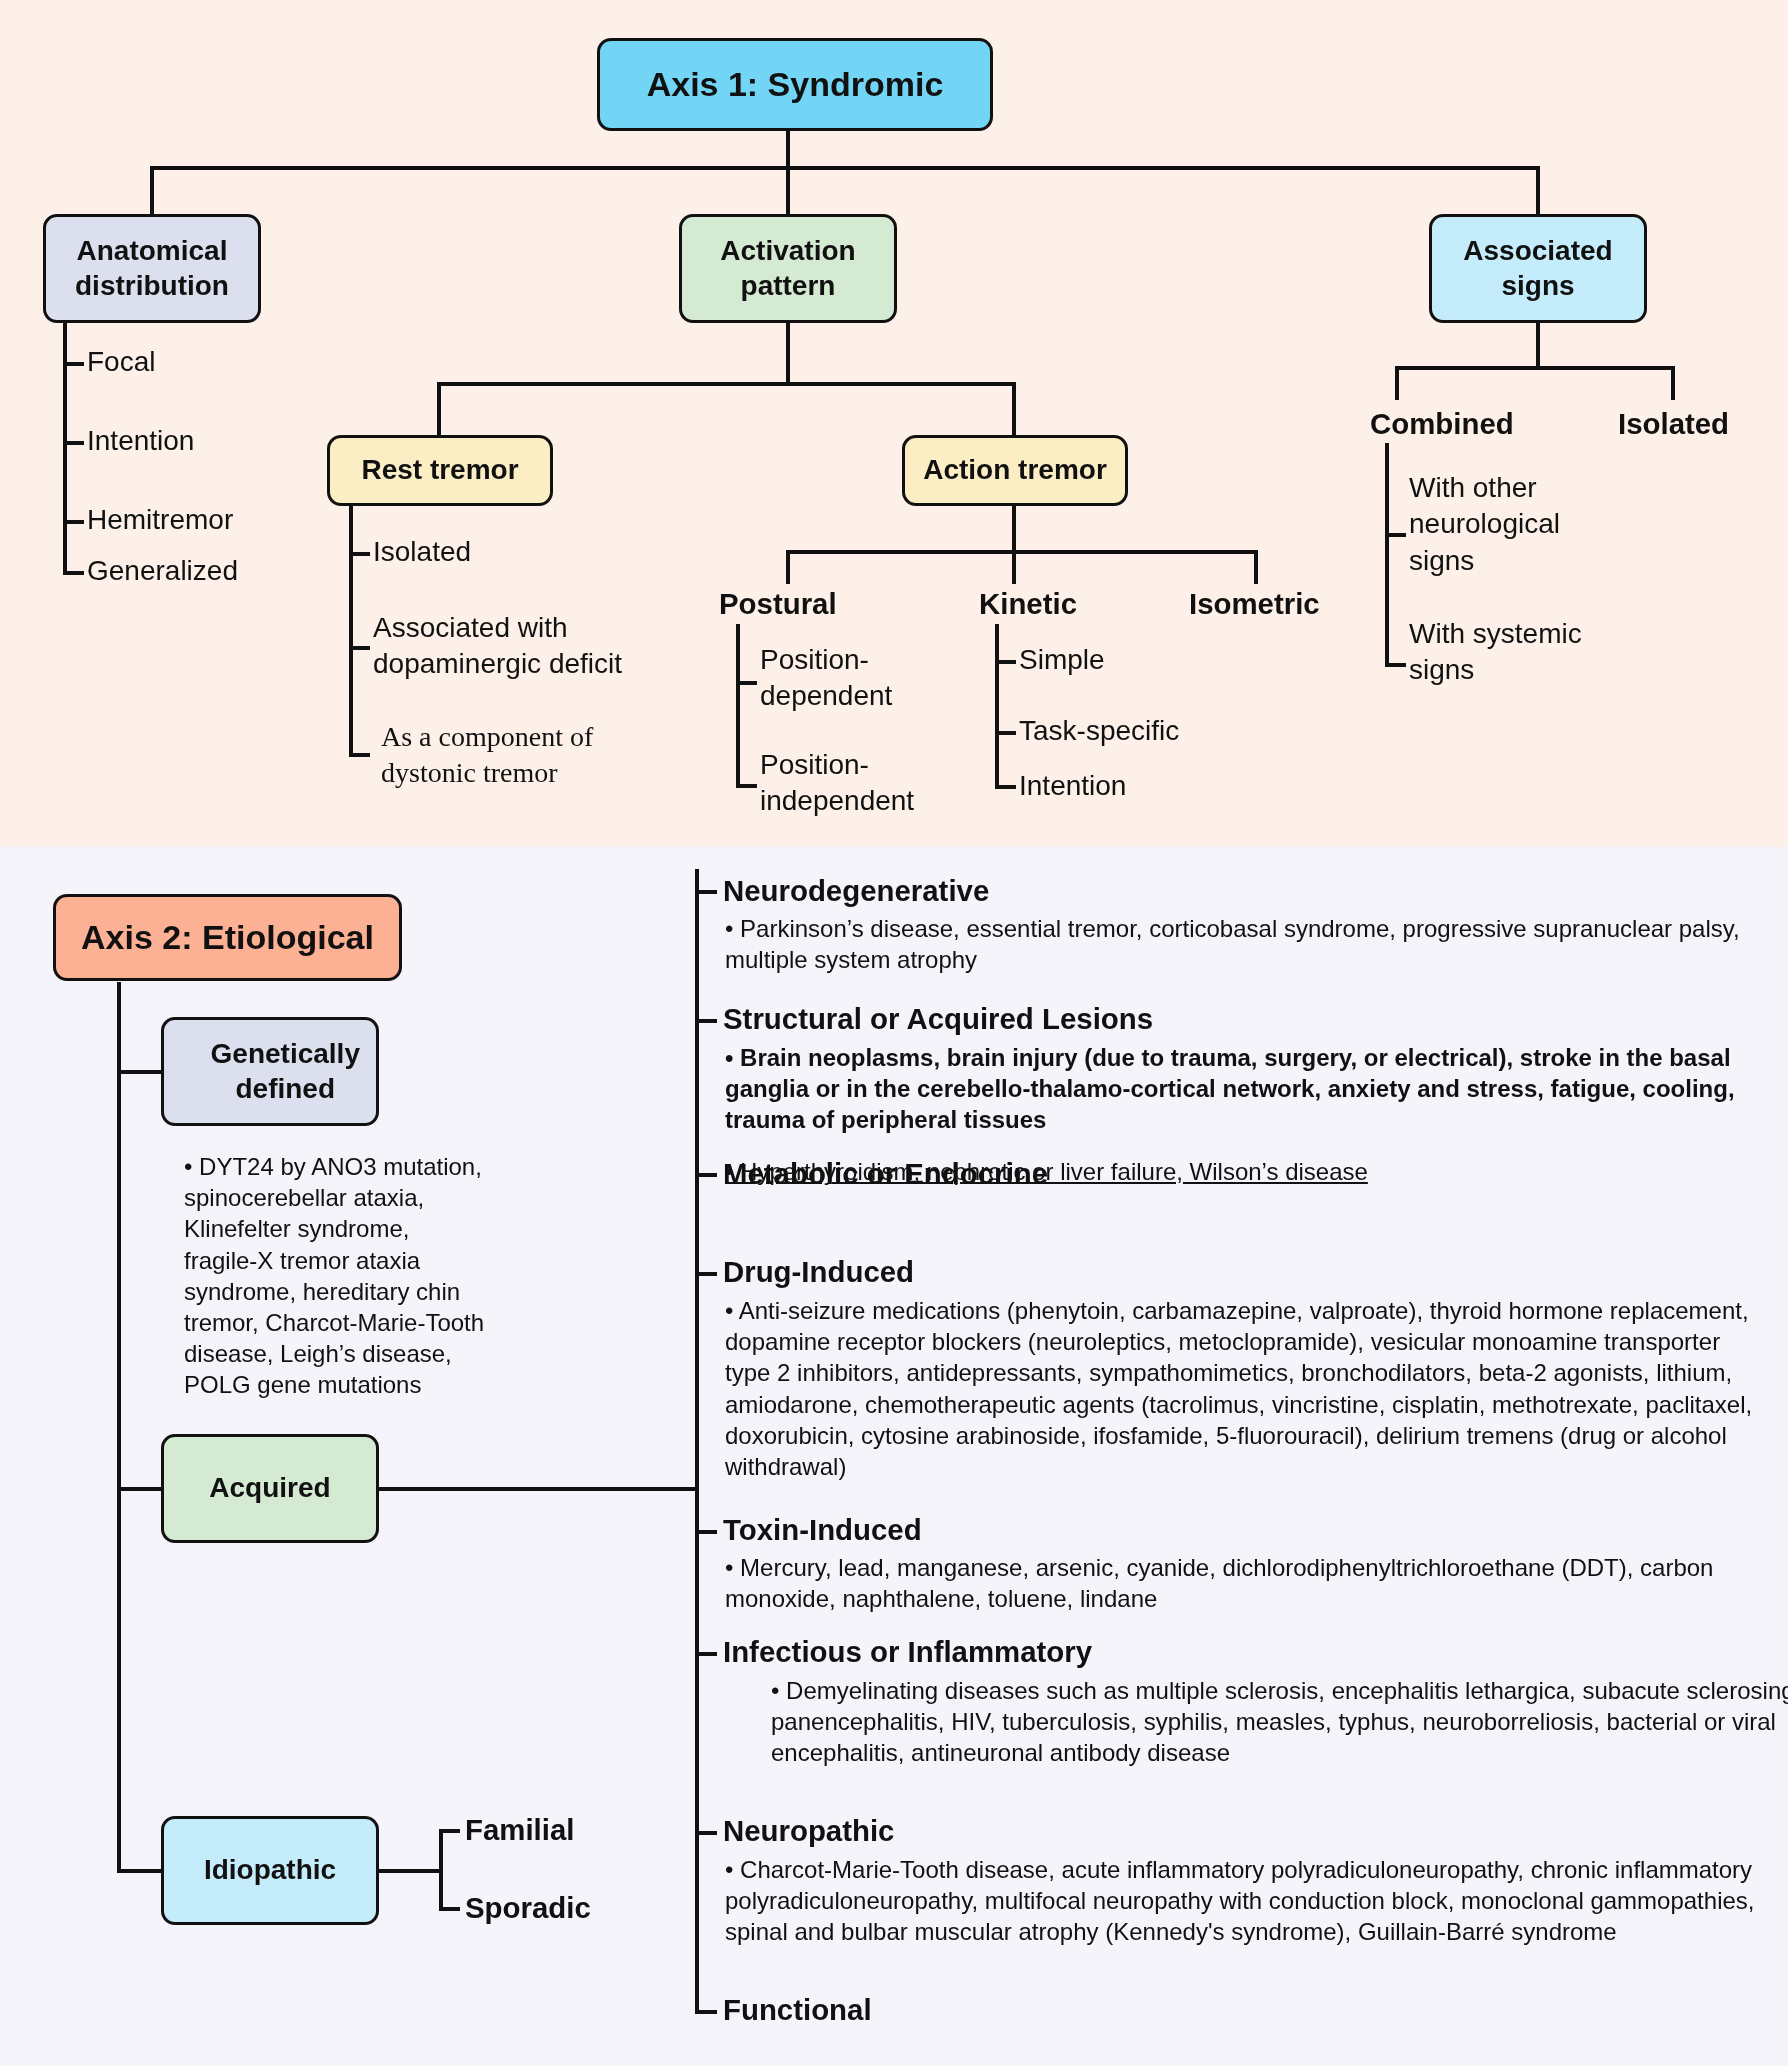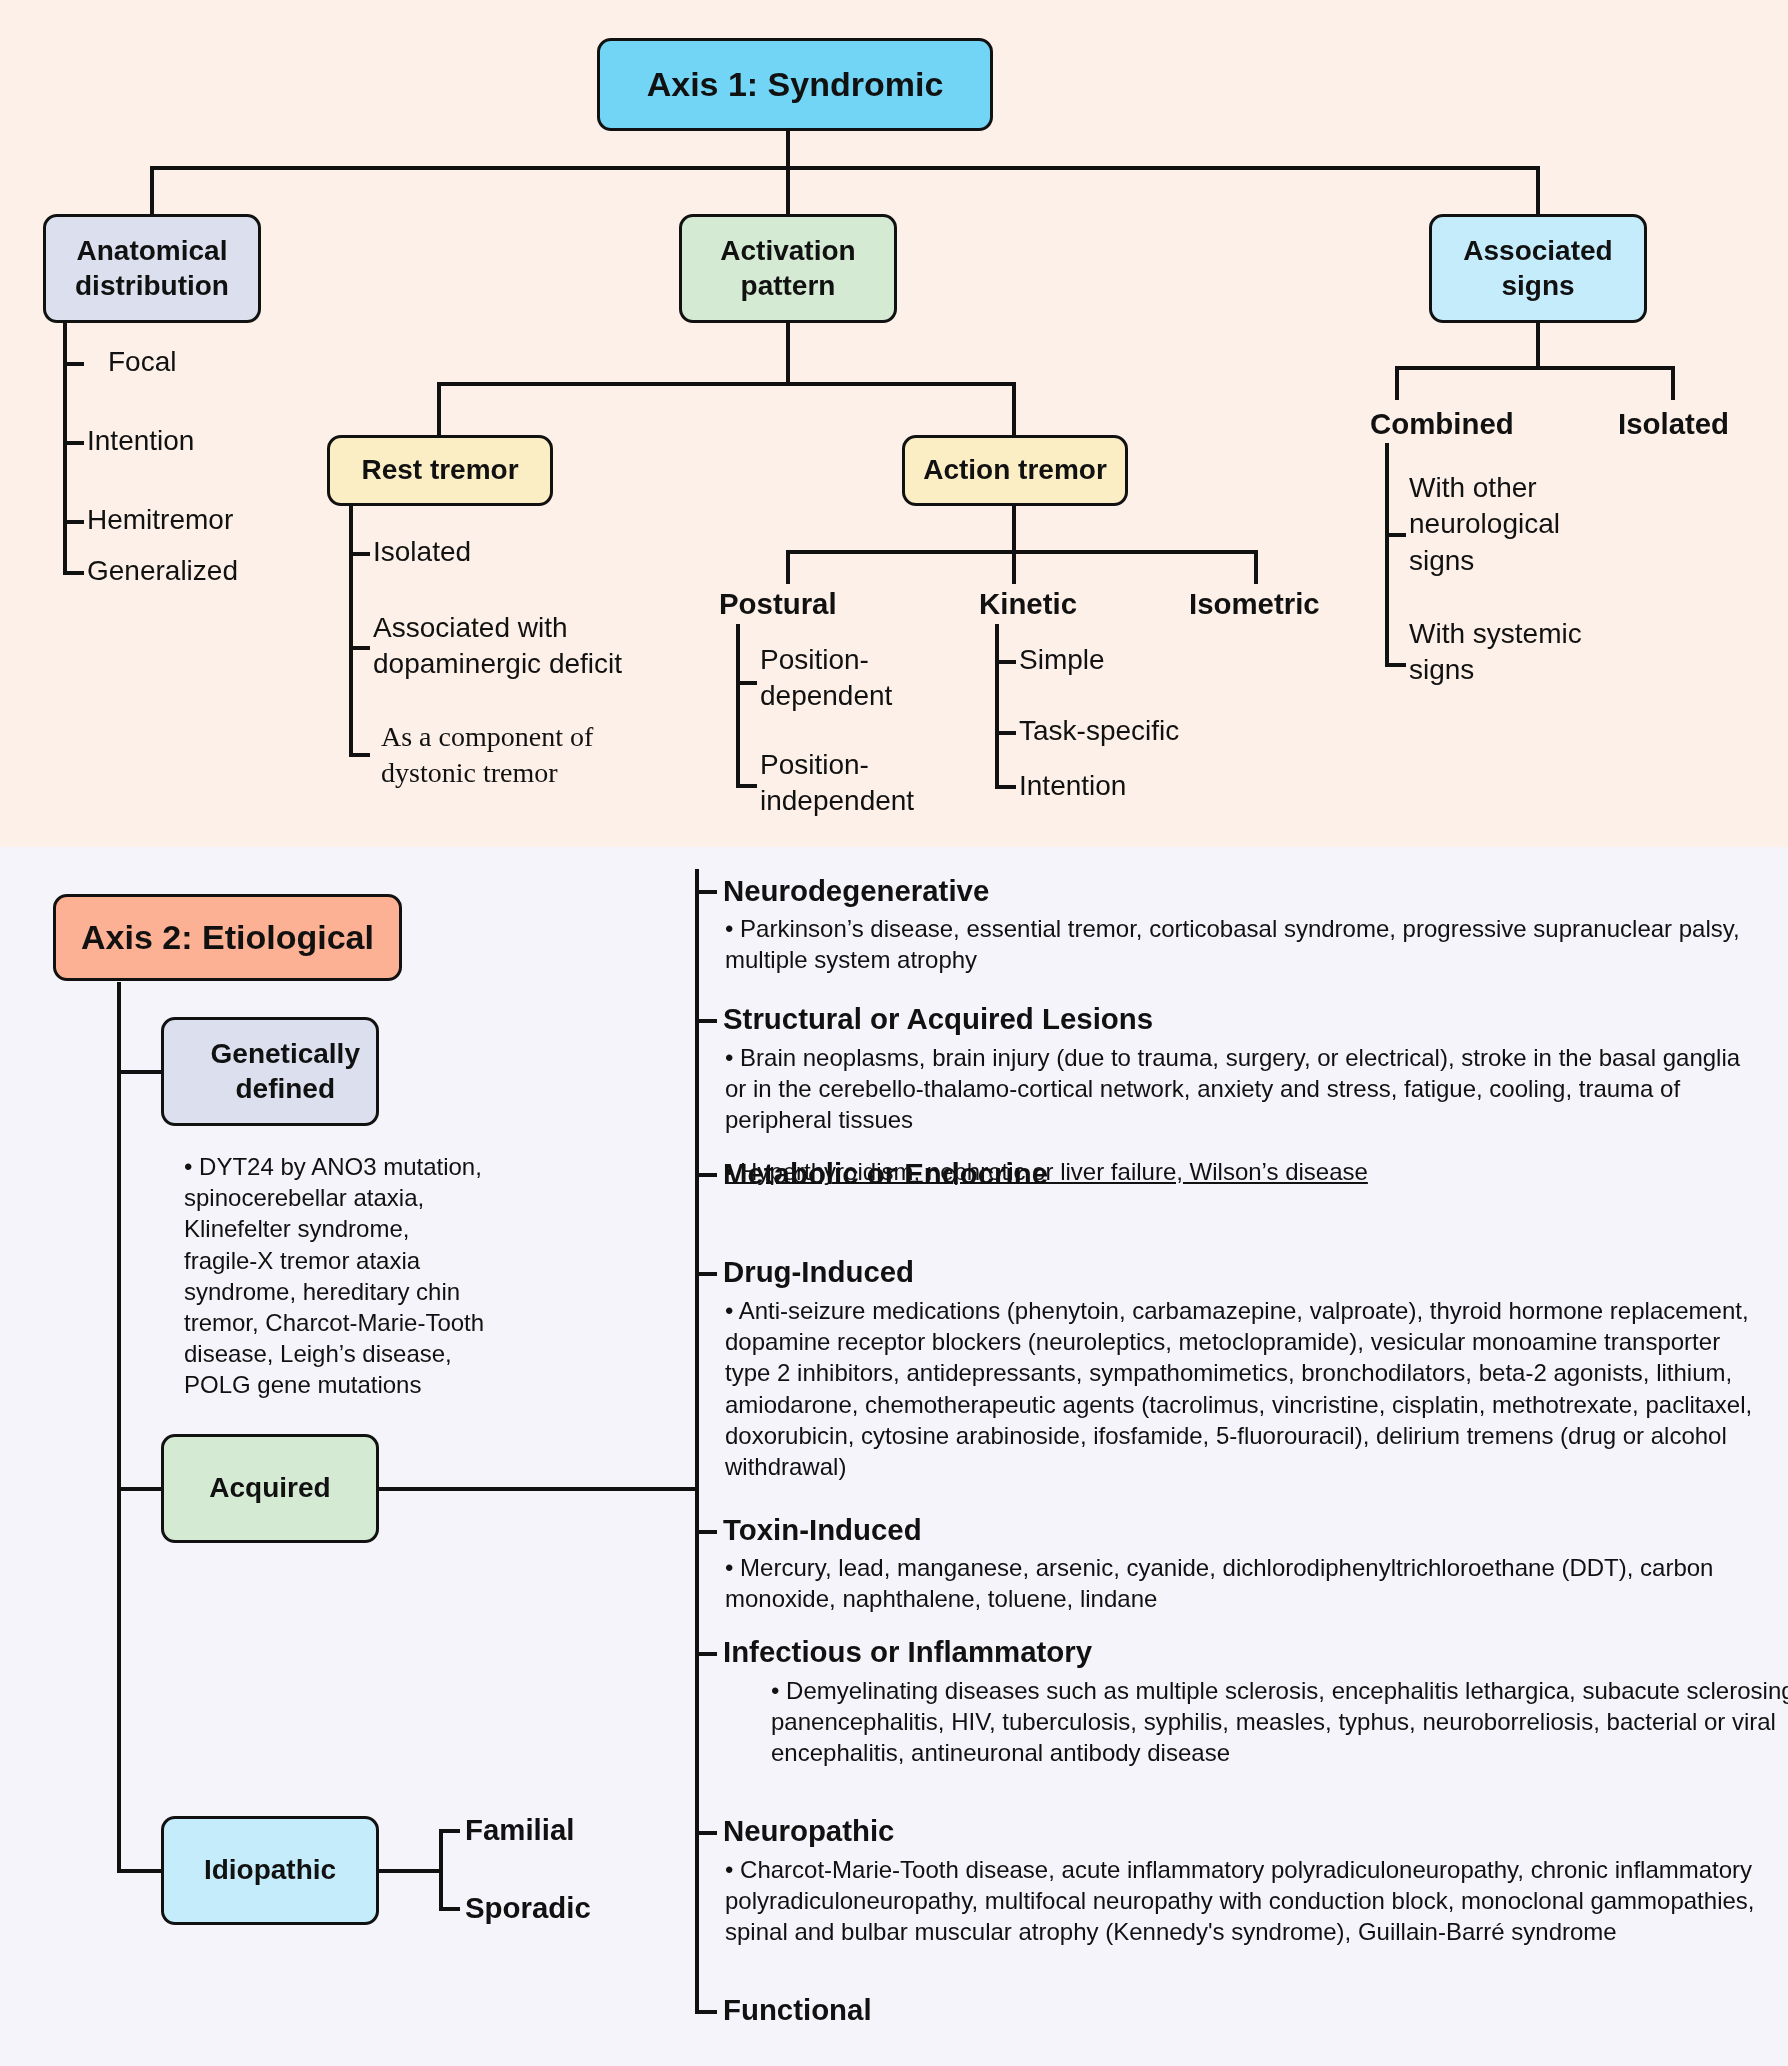--- a/index.html
+++ b/index.html
@@ -101,21 +101,21 @@
   <div class="node" id="node-activation">Activation
 pattern</div>
   <div class="node" id="node-assocsigns">Associated
 signs</div>
 
   <div class="ln vline" style="left:63px; top:323px; height:252px;"></div>
   <div class="ln hline" style="left:63px; top:362px; width:21px;"></div>
   <div class="ln hline" style="left:63px; top:441px; width:21px;"></div>
   <div class="ln hline" style="left:63px; top:520px; width:21px;"></div>
   <div class="ln hline" style="left:63px; top:571px; width:21px;"></div>
-  <div class="lbl sz-reg" style="left:87px; top:344px;margin-left:21px;">Focal</div>
+  <div class="lbl sz-reg" style="left:87px; top:344px;">Focal</div>
   <div class="lbl sz-reg" style="left:87px; top:423px;">Intention</div>
   <div class="lbl sz-reg" style="left:87px; top:502px;">Hemitremor</div>
   <div class="lbl sz-reg" style="left:87px; top:553px;">Generalized</div>
 
   <div class="ln vline" style="left:786px; top:323px; height:60px;"></div>
   <div class="ln hline" style="left:440px; top:382px; width:576px;"></div>
   <div class="ln vline" style="left:437px; top:382px; height:53px;"></div>
   <div class="ln vline" style="left:1012px; top:382px; height:53px;"></div>
 
   <div class="node" id="node-rest">Rest tremor</div>
@@ -207,21 +207,21 @@
   <div class="ln hline" style="left:695px; top:1272px; width:22px;"></div>
   <div class="ln hline" style="left:695px; top:1530px; width:22px;"></div>
   <div class="ln hline" style="left:695px; top:1652px; width:22px;"></div>
   <div class="ln hline" style="left:695px; top:1831px; width:22px;"></div>
   <div class="ln hline" style="left:695px; top:2010px; width:22px;"></div>
 
   <div class="cat-head" style="left:723px; top:874px;">Neurodegenerative</div>
   <div class="cat-body" style="left:725px; top:913px; width:1031px;">• Parkinson’s disease, essential tremor, corticobasal syndrome, progressive supranuclear palsy, multiple system atrophy</div>
 
   <div class="cat-head" style="left:723px; top:1002px;">Structural or Acquired Lesions</div>
-  <div class="cat-body" style="left:725px; top:1042px; width:1036px;">• Brain neoplasms, brain injury (due to trauma, surgery, or electrical), stroke in the basal ganglia or in the cerebello-thalamo-cortical network, anxiety and stress, fatigue, cooling, trauma of peripheral tissues</div>
+  <div class="cat-body" style="left:725px; top:1042px; width:1036px;font-weight:bold;">• Brain neoplasms, brain injury (due to trauma, surgery, or electrical), stroke in the basal ganglia or in the cerebello-thalamo-cortical network, anxiety and stress, fatigue, cooling, trauma of peripheral tissues</div>
 
   <div class="cat-head" style="left:723px; top:1157px;">Metabolic or Endocrine</div>
   <div class="cat-body" style="left:725px; top:1156px; width:1031px;text-decoration:underline;">• Hyperthyroidism, nephrotic or liver failure, Wilson’s disease</div>
 
   <div class="cat-head" style="left:723px; top:1255px;">Drug-Induced</div>
   <div class="cat-body" style="left:725px; top:1295px; width:1036px;">• Anti-seizure medications (phenytoin, carbamazepine, valproate), thyroid hormone replacement, dopamine receptor blockers (neuroleptics, metoclopramide), vesicular monoamine transporter type 2 inhibitors, antidepressants, sympathomimetics, bronchodilators, beta-2 agonists, lithium, amiodarone, chemotherapeutic agents (tacrolimus, vincristine, cisplatin, methotrexate, paclitaxel, doxorubicin, cytosine arabinoside, ifosfamide, 5-fluorouracil), delirium tremens (drug or alcohol withdrawal)</div>
 
   <div class="cat-head" style="left:723px; top:1513px;">Toxin-Induced</div>
   <div class="cat-body" style="left:725px; top:1552px; width:1036px;">• Mercury, lead, manganese, arsenic, cyanide, dichlorodiphenyltrichloroethane (DDT), carbon monoxide, naphthalene, toluene, lindane</div>
 

